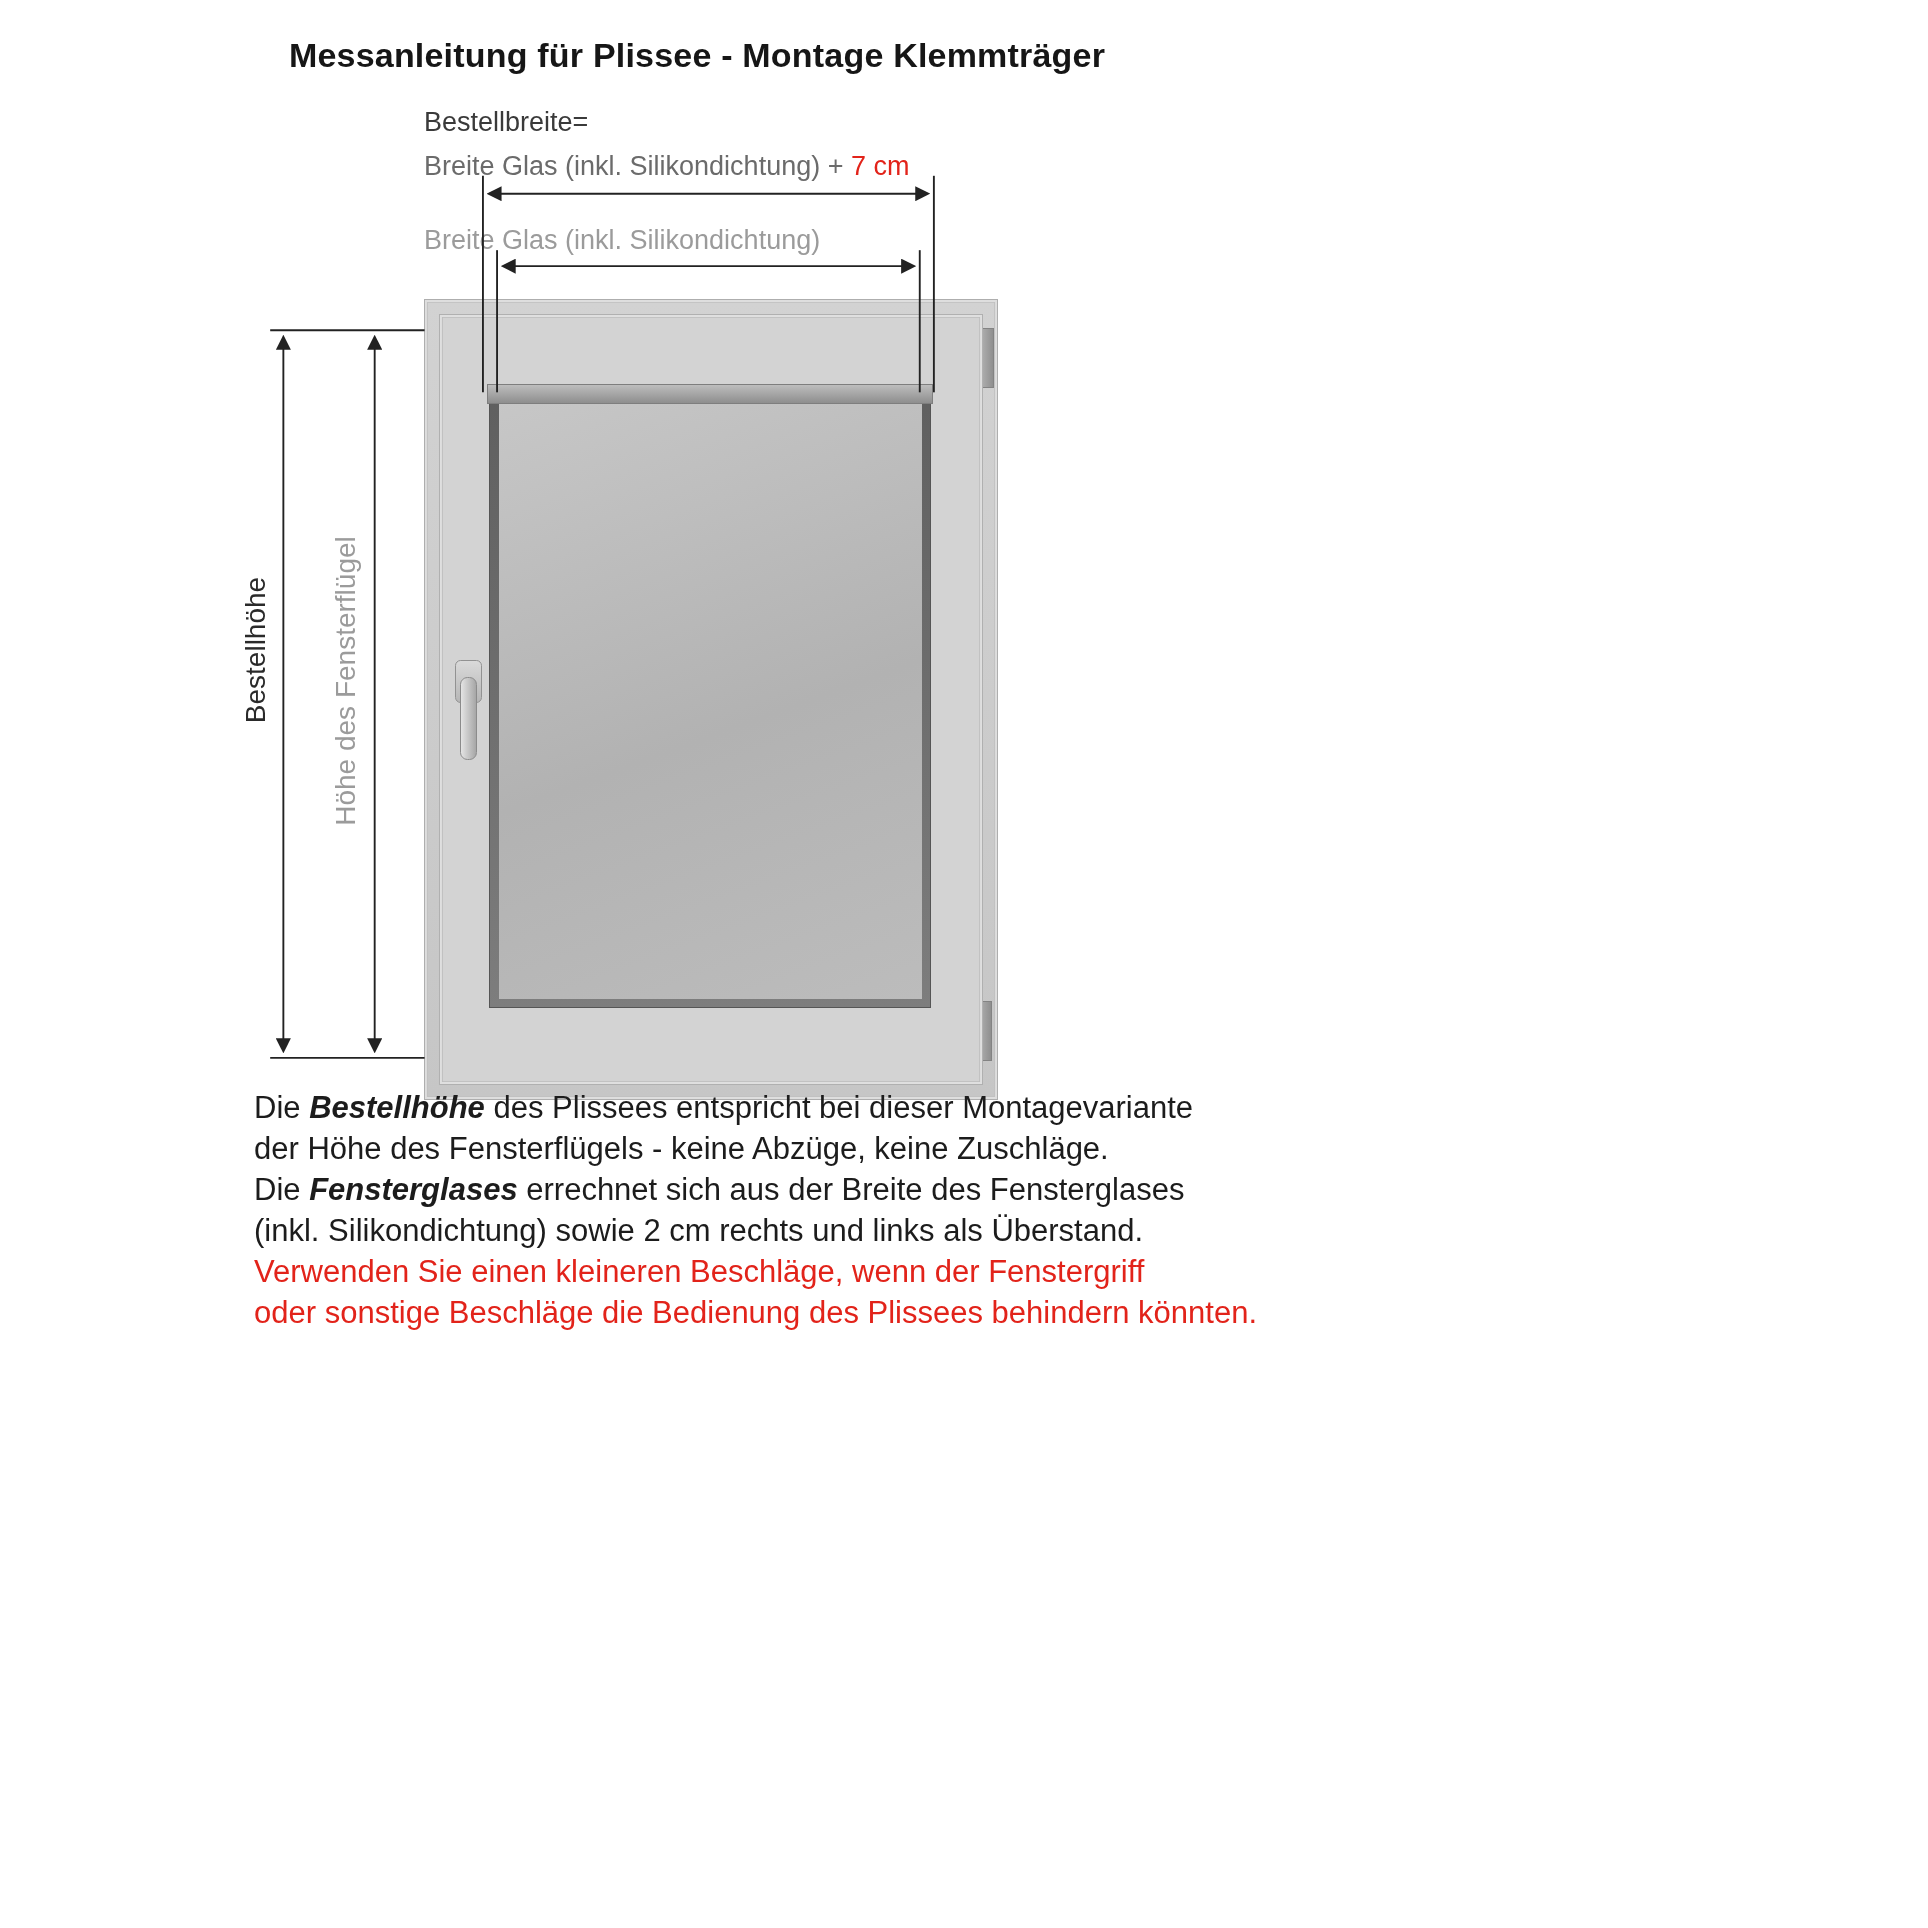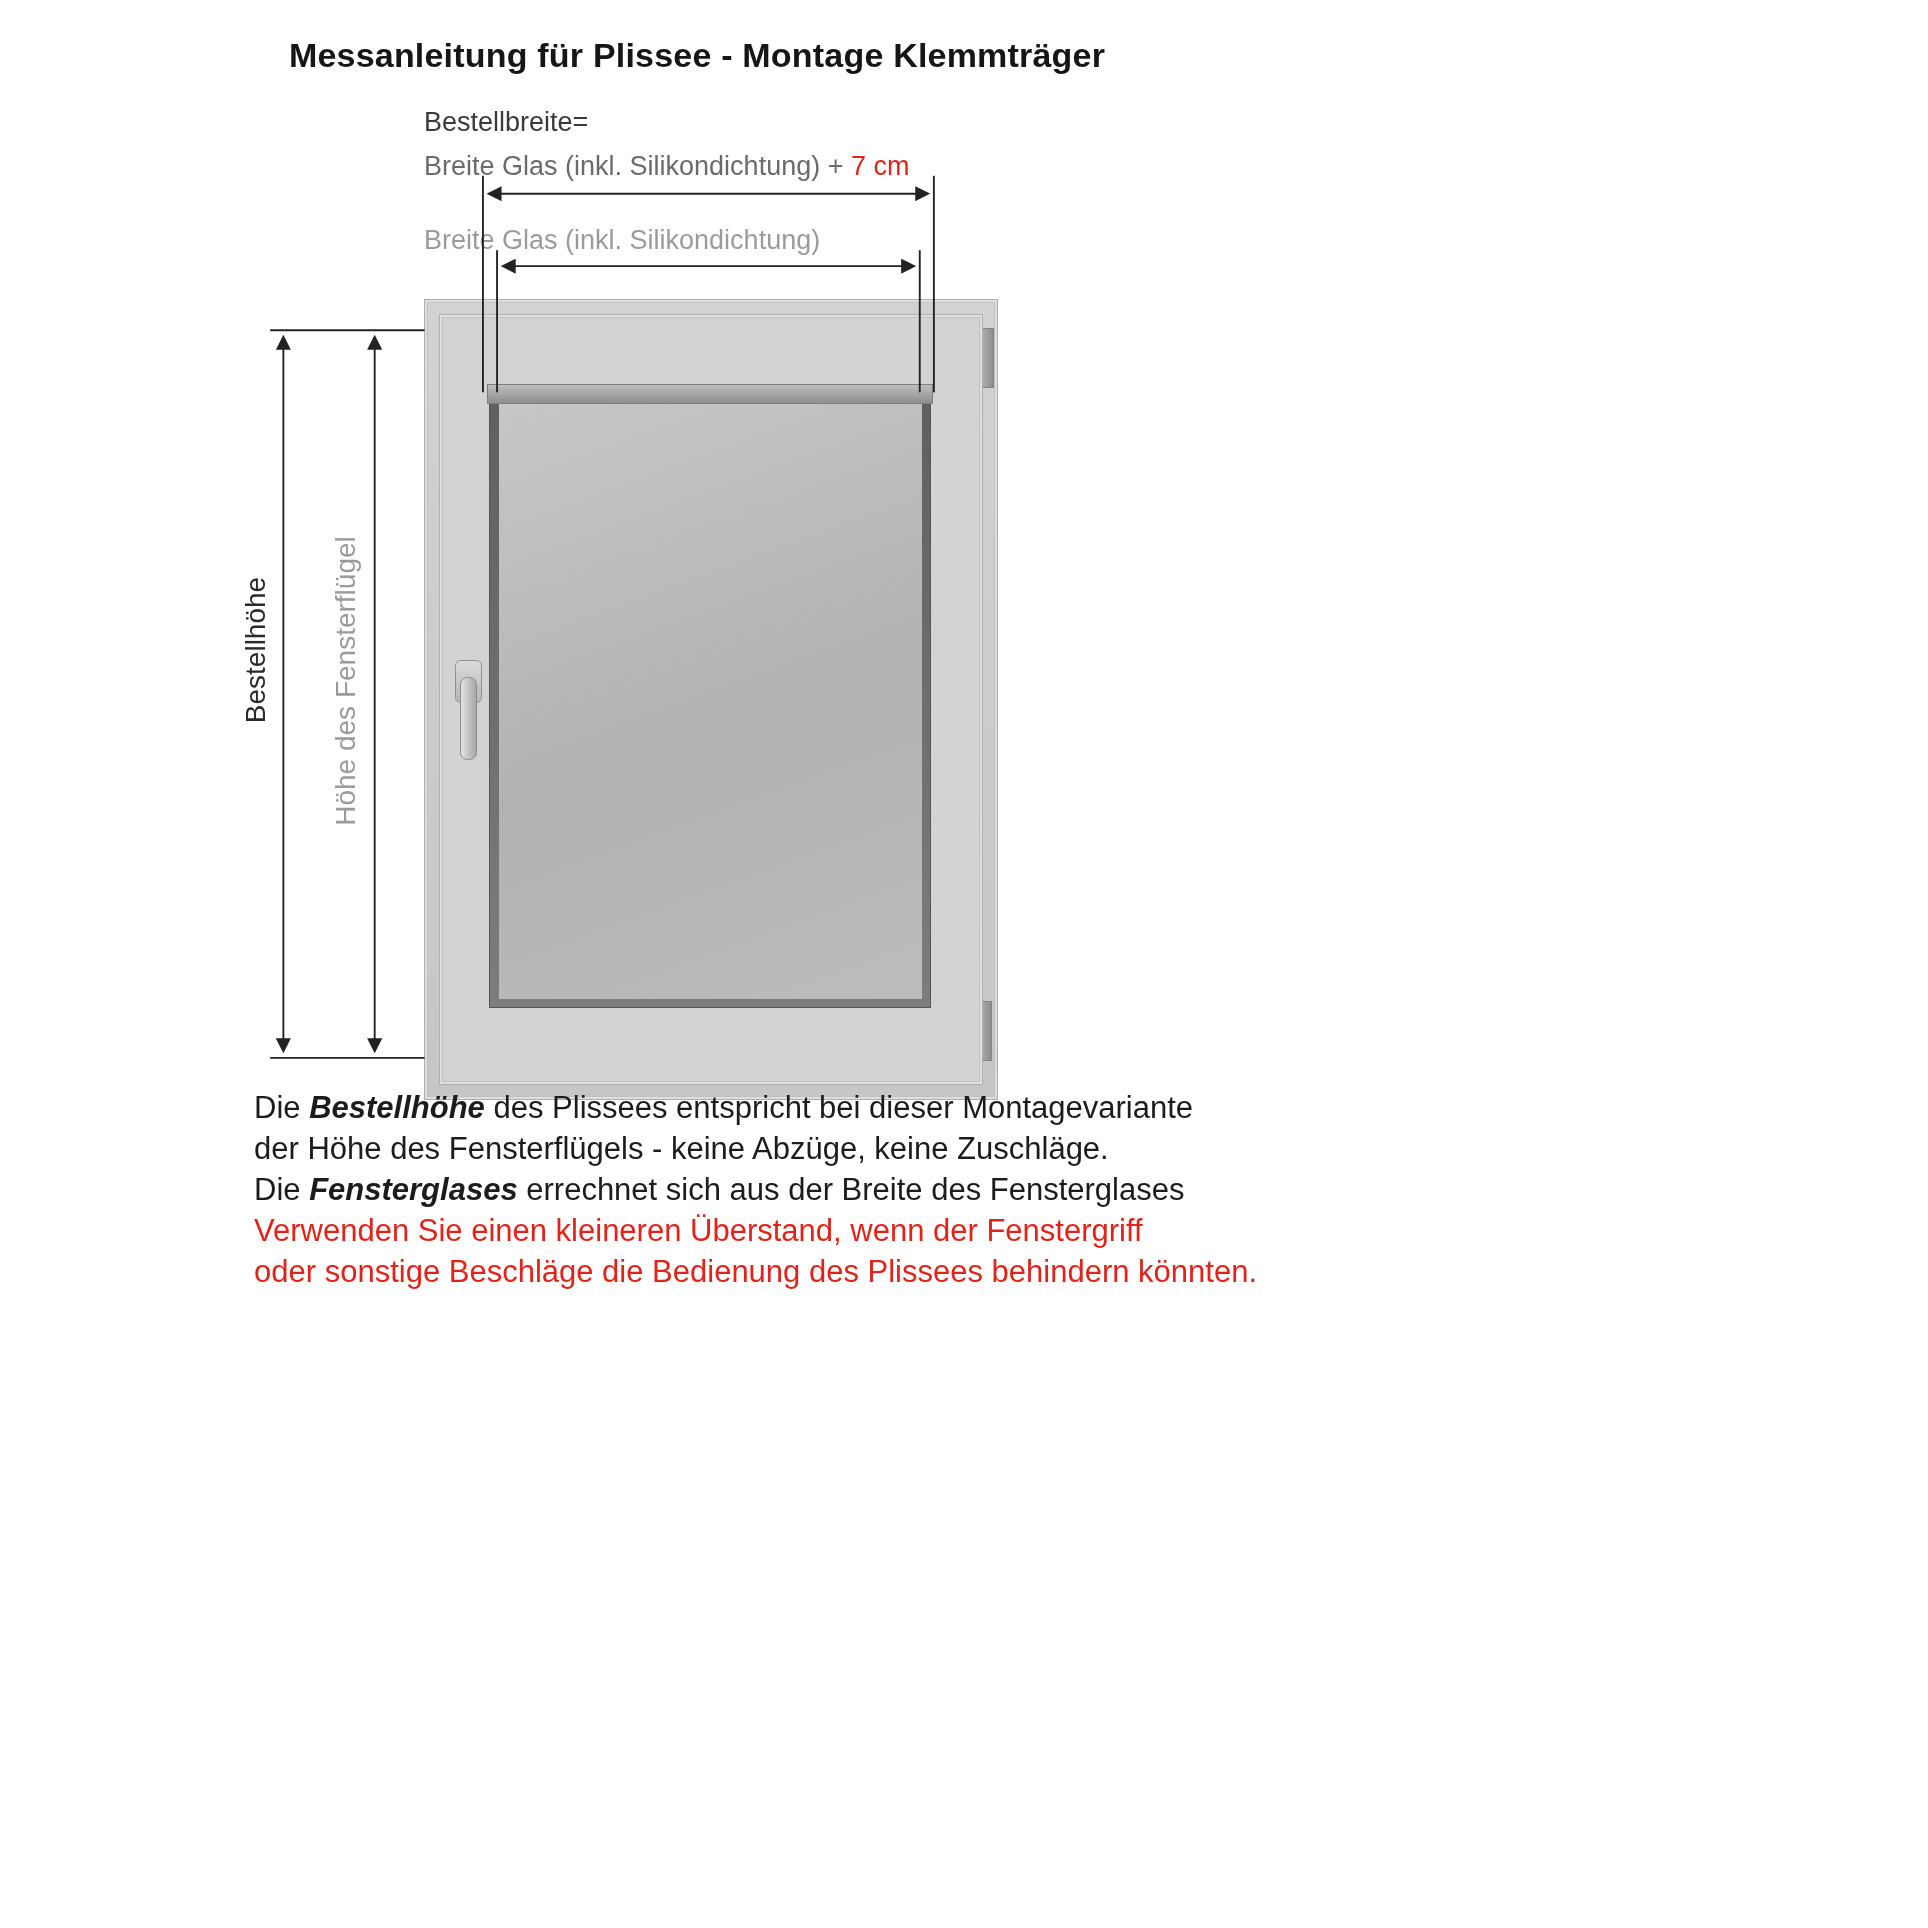--- a/index.html
+++ b/index.html
@@ -137,19 +137,20 @@
       <g>
         <line x1="398" y1="329" x2="398" y2="1086" marker-start="url(#arr)" marker-end="url(#arr)"></line>
       </g>
     </g>
   </svg>
 
   <div class="body-text">
     <div class="line"><span>Die </span><span class="emph">Bestellhöhe</span><span> des Plissees entspricht bei dieser Montagevariante</span></div>
     <div class="line">der Höhe des Fensterflügels - keine Abzüge, keine Zuschläge.</div>
     <div class="line"><span>Die </span><span class="emph">Fensterglases</span><span> errechnet sich aus der Breite des Fensterglases</span></div>
-    <div class="line red">Verwenden Sie einen kleineren Überstand, wenn der Fenstergriff</div>
+    <div class="line">(inkl. Silikondichtung) sowie 2 cm rechts und links als Überstand.</div>
+    <div class="line red">Verwenden Sie einen kleineren Beschläge, wenn der Fenstergriff</div>
     <div class="line red">oder sonstige Beschläge die Bedienung des Plissees behindern könnten.</div>
   </div>
 
 
 </div>
 
 
 </body></html>

